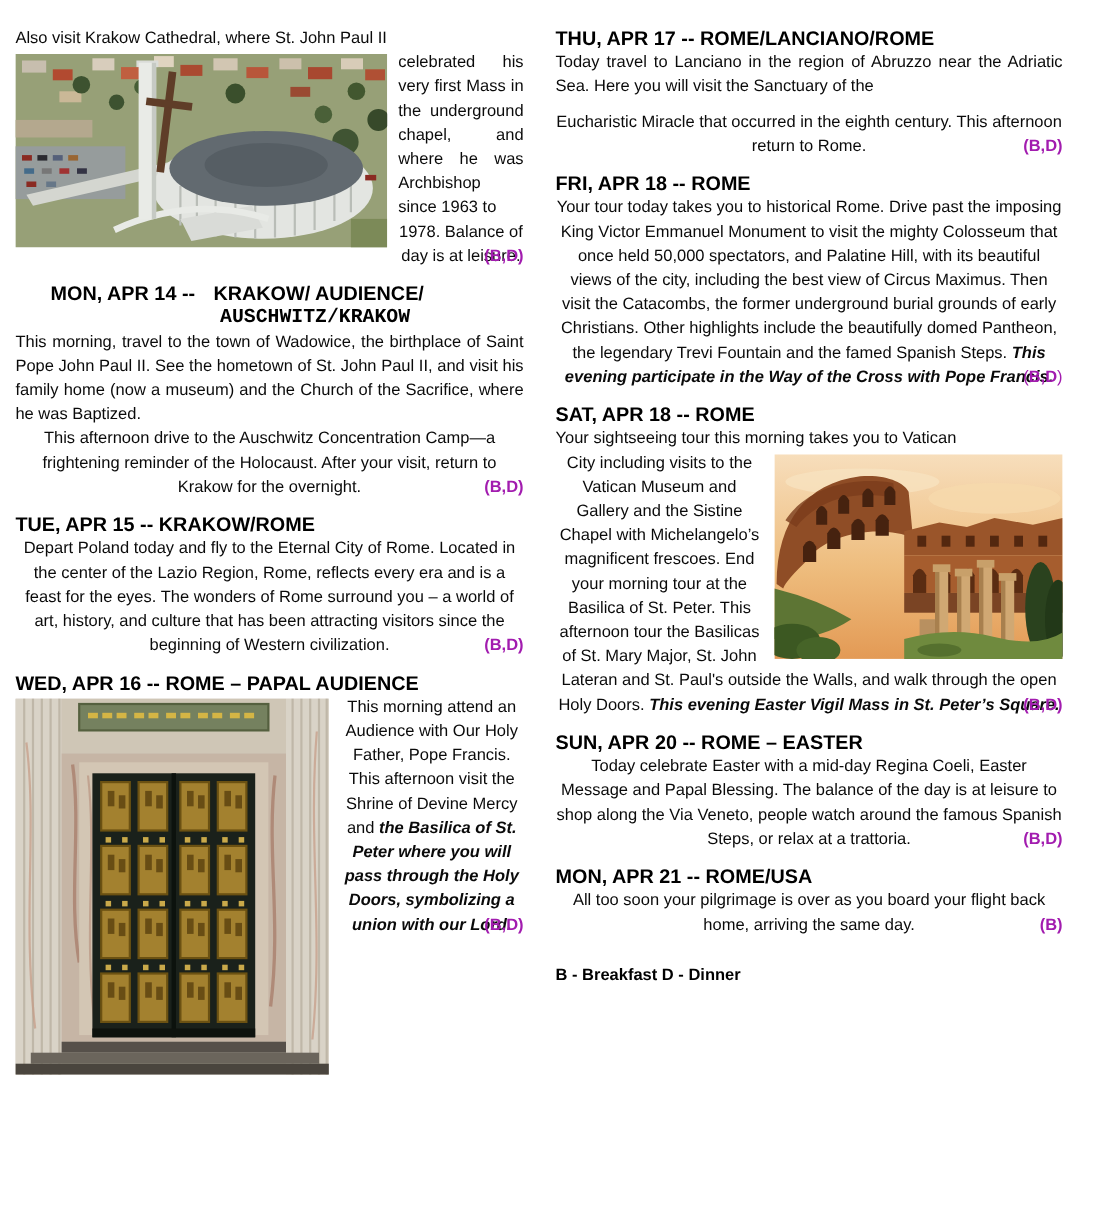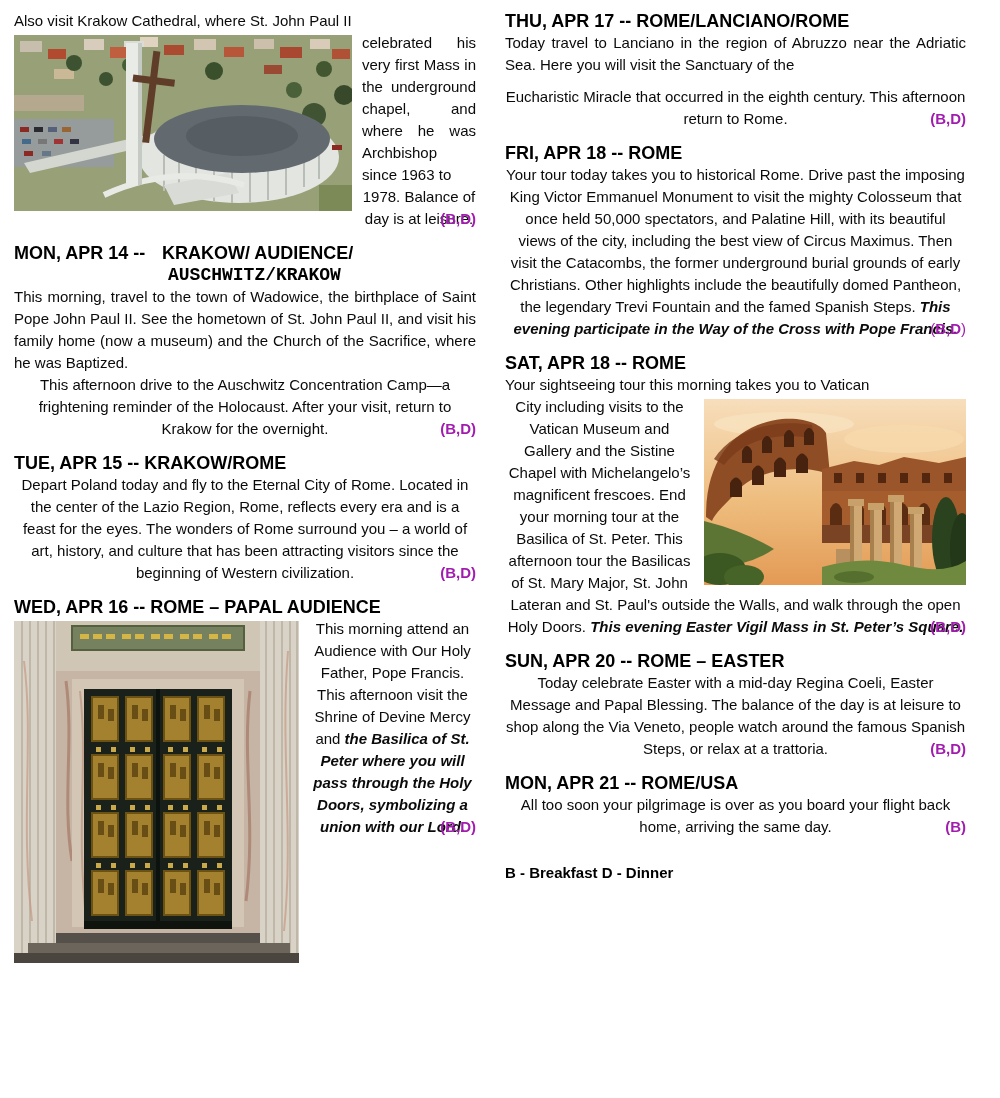--- a/index.html
+++ b/index.html
@@ -1,26 +1,26 @@
 <!DOCTYPE html>
 <html><head>
 <meta charset="utf-8">
 <style>
   html,body{margin:0;padding:0;background:#ffffff;}
   body{width:1000px;height:1098px;overflow:hidden;font-family:"Liberation Sans",sans-serif;color:#000;}
-  .page{box-sizing:border-box;width:1000px;height:1098px;padding:10px 24px 0 14px;}
+  .page{box-sizing:border-box;width:1000px;height:1098px;padding:24px 24px 0 14px;}
   .cols{display:flex;gap:29px;}
   .col{flex:0 0 auto;}
   .col-left{width:462px;}
   .col-right{width:461px;}
   .body{margin:0;font-size:15px;line-height:22px;text-align:justify;color:#0a0a0a;}
   .line{font-size:15px;line-height:22px;color:#0a0a0a;}
   .head{margin:12px 0 0;font-size:18px;line-height:22px;font-weight:700;color:#000;}
   .head-first{margin-top:0;}
-  .head-flex{display:flex;}
+  .head-flex{display:flex;margin-left:32px;}
   .head-day{flex:0 0 148px;}
   .head-dest{flex:1 1 auto;}
   .head-dest .l2{padding-left:6px;font-family:Liberation Mono, monospace;}
   .rel{position:relative;text-align:center;}
   .flow{display:flow-root;}
   .meal-abs{position:absolute;right:0;bottom:0;font-weight:700;color:#a21caf;}
   .meal-mixed{font-weight:400;}
   .meal-mixed .mc{font-weight:700;}
   .em{font-weight:700;font-style:italic;}
   .mt10{margin-top:10px;}

